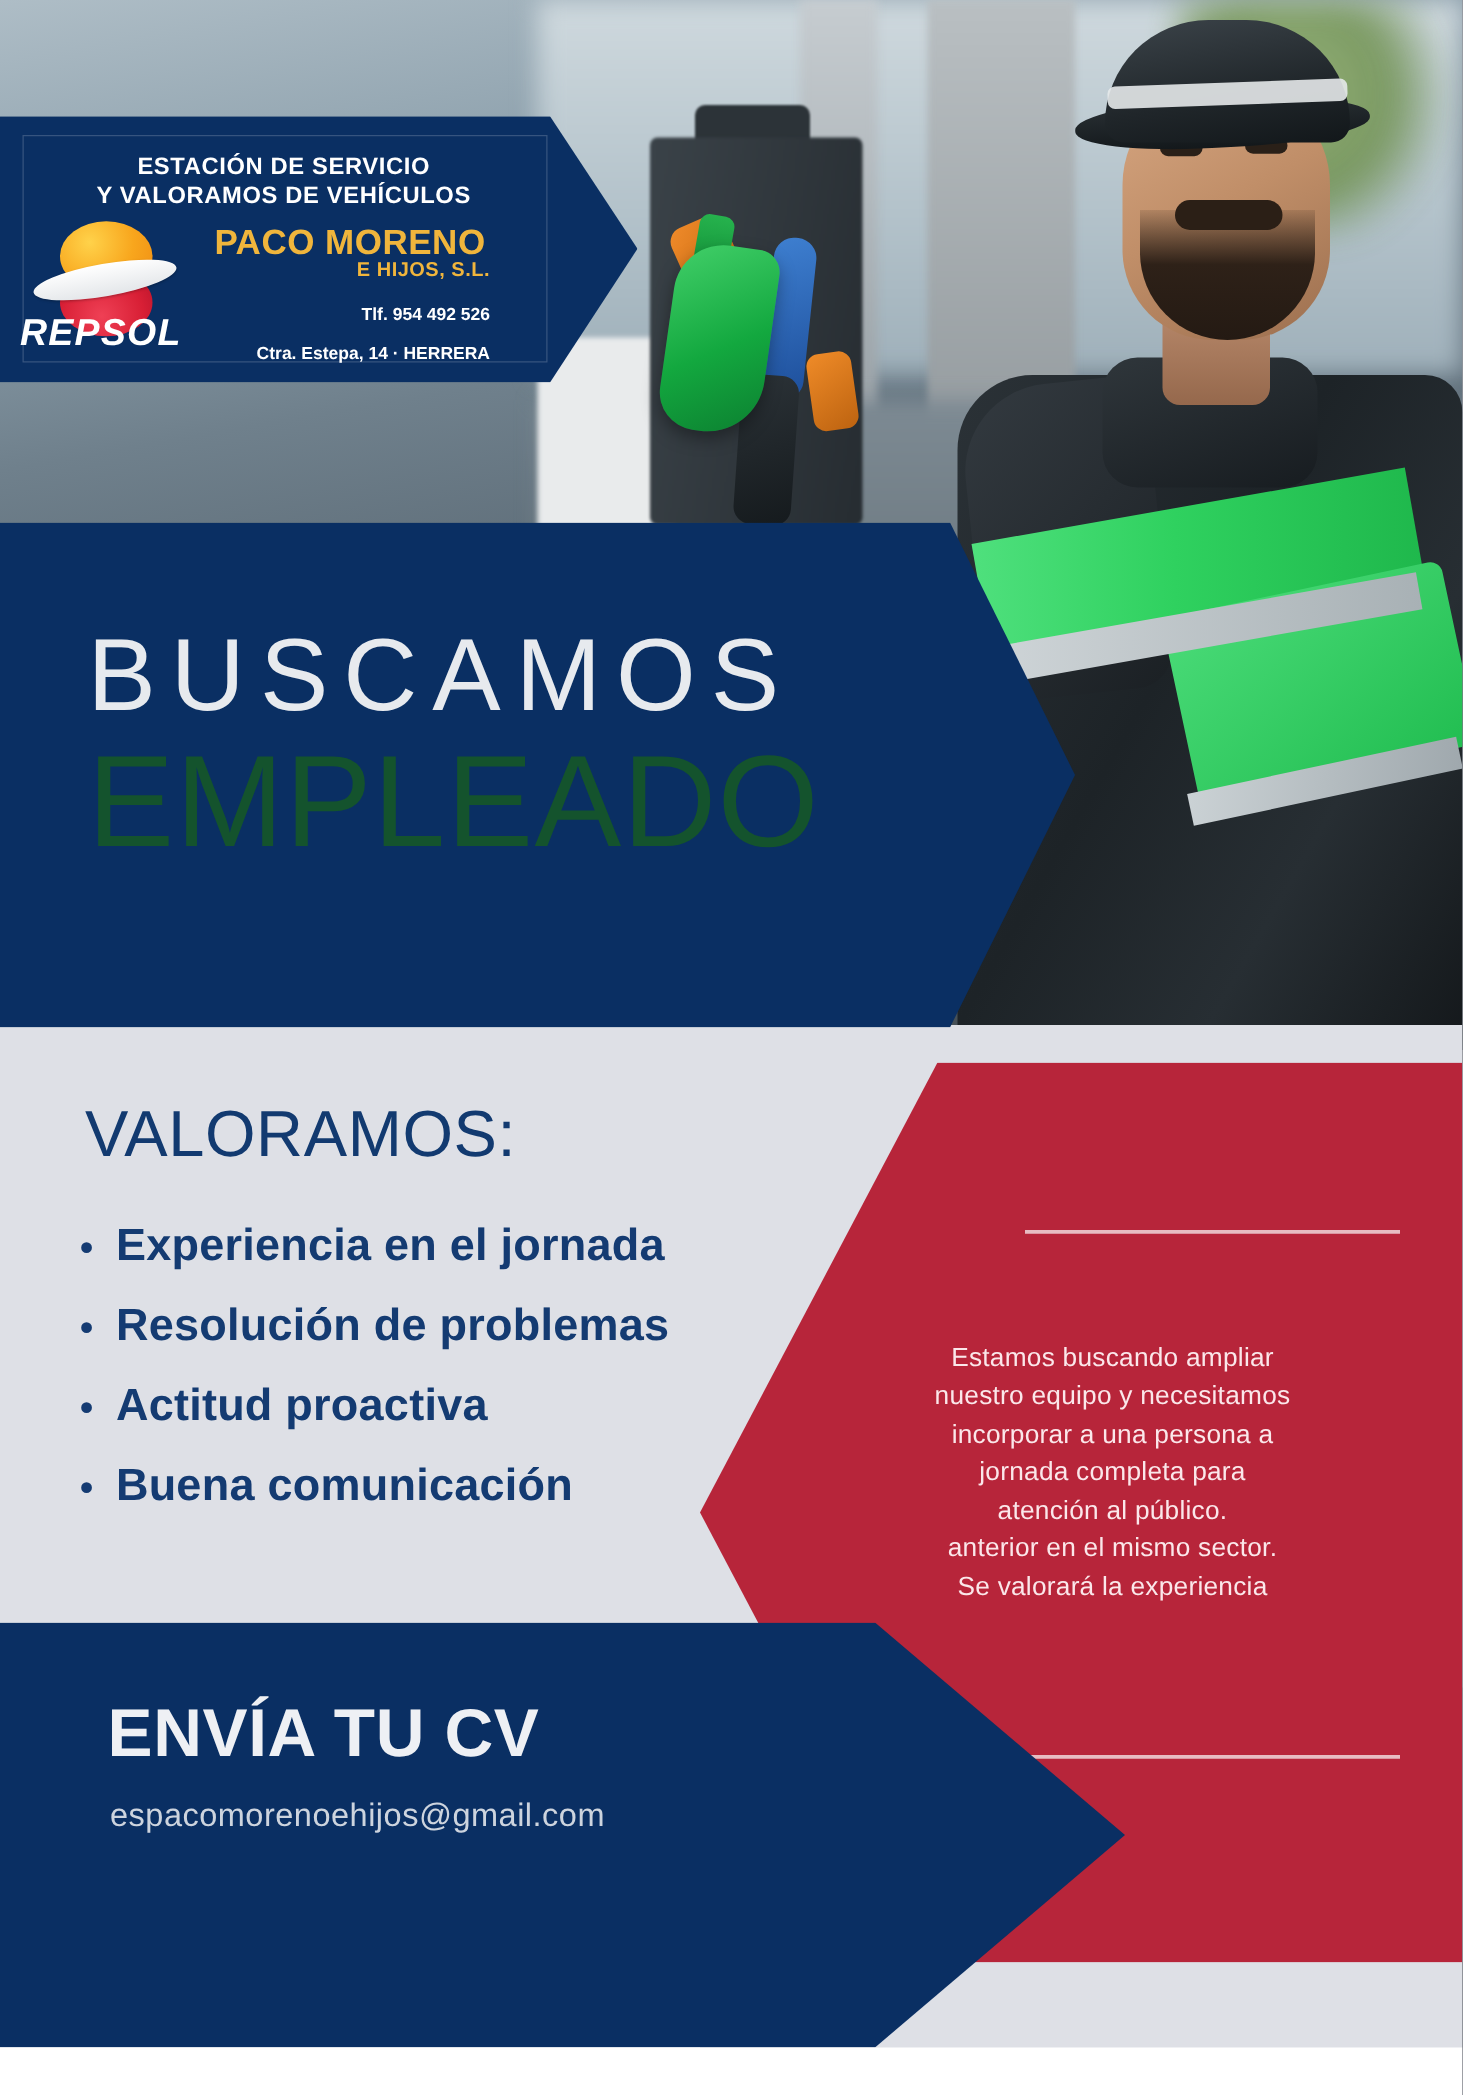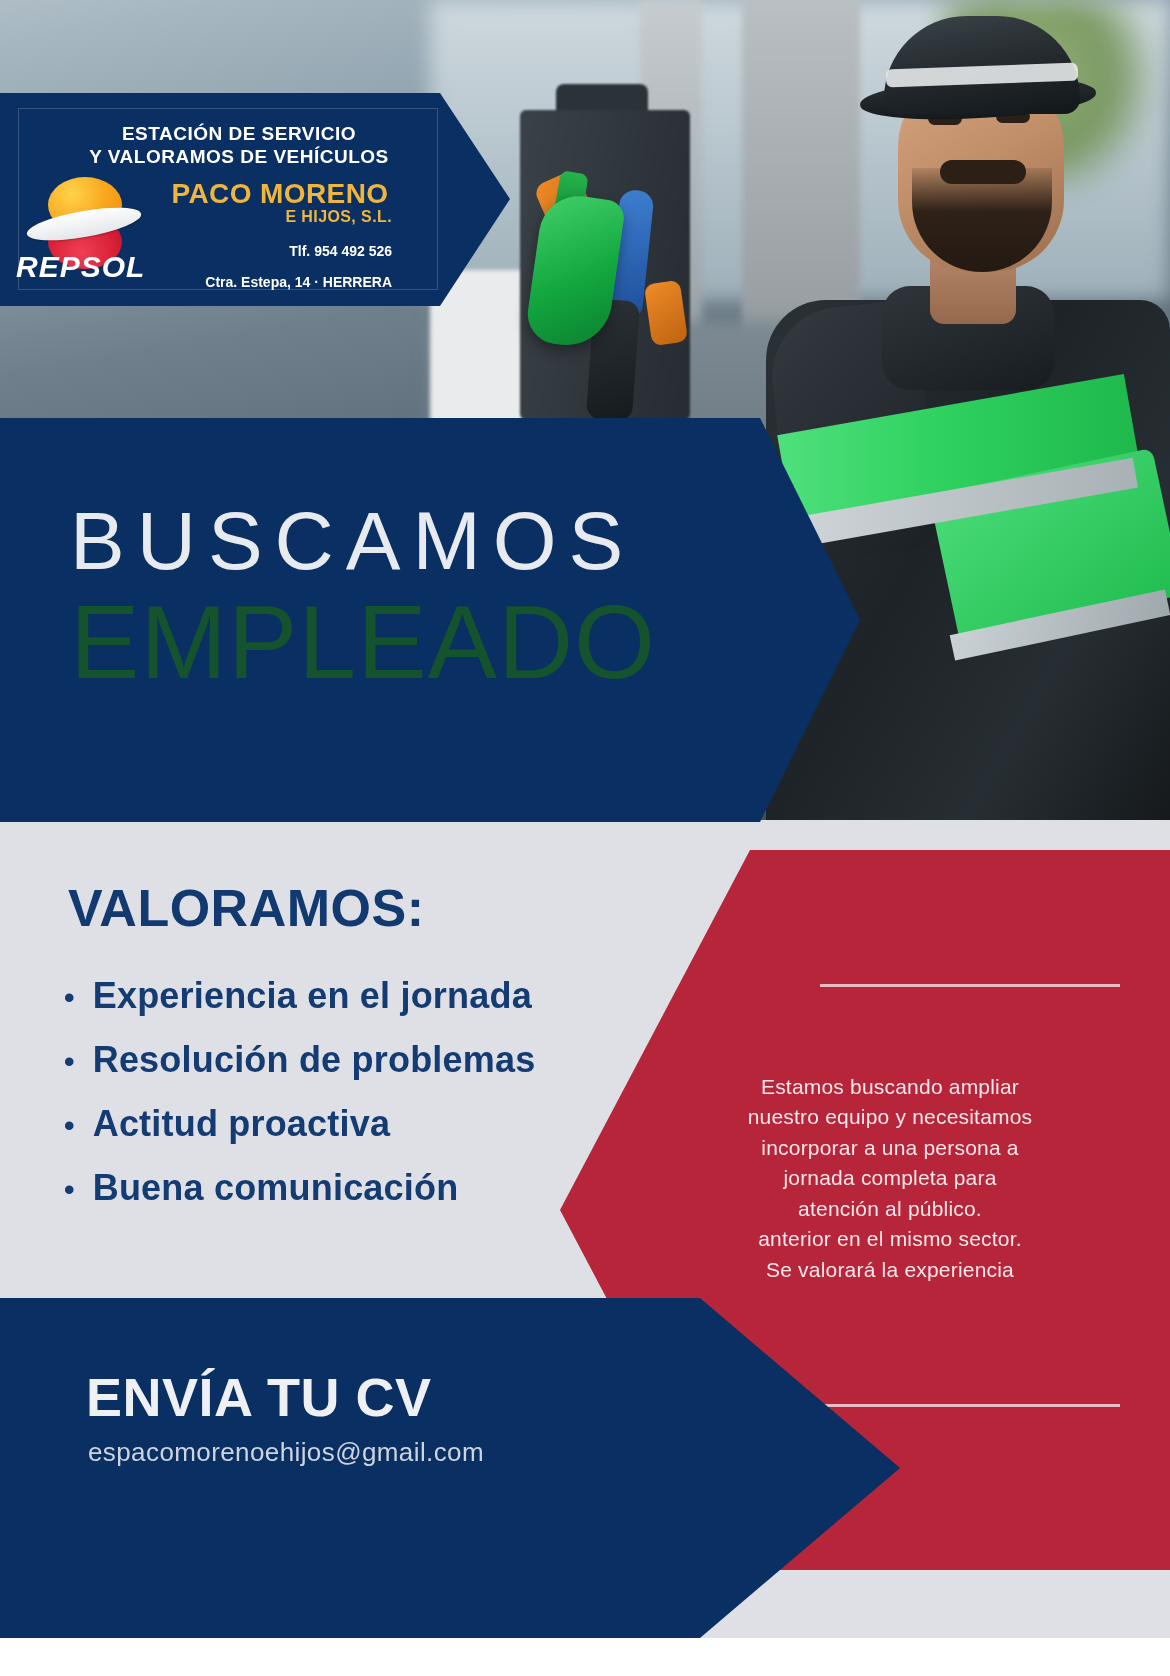--- a/index.html
+++ b/index.html
@@ -195,21 +195,21 @@
   .logo-chevron{
     position:absolute; left:0; top:93px; width:510px; height:213px;
     background:#0a2f63;
     clip-path:polygon(0 0, 440px 0, 510px 106px, 440px 213px, 0 213px);
   }
   .logo-inner{
     position:absolute; left:18px; top:108px; width:420px; height:182px;
     border:1px solid rgba(255,255,255,.18);
   }
   .logo-title{
-    position:absolute; left:49px; top:122px; width:380px;
+    position:absolute; left:37px; top:122px; width:380px;
     color:#ffffff; font-weight:bold; font-size:19px; line-height:1.22;
     letter-spacing:.5px; text-align:center;
   }
   .repsol-mark{ position:absolute; left:26px; top:175px; width:116px; height:96px; }
   .rm-orange{
     position:absolute; left:22px; top:2px; width:74px; height:56px;
     background:radial-gradient(circle at 32% 30%, #ffd24a 0%, #f8a61d 55%, #ef8c12 100%);
     border-radius:50%;
   }
   .rm-red{
@@ -285,39 +285,39 @@
   .red-text{
     position:absolute; left:700px; top:1072px; width:380px;
     color:#fbe7ea; font-size:21px; line-height:1.45; text-align:center;
     letter-spacing:.2px;
   }
   .red-text p{ margin:0; }
 
   
   .val-title{
     position:absolute; left:68px; top:878px;
-    color:#123a70; font-size:52px; font-weight:bold; letter-spacing:.5px;
+    color:#123a70; font-size:52px; font-weight:normal; letter-spacing:.5px;
   }
   .val-list{ position:absolute; left:64px; top:975px; width:600px; list-style:none; }
   .val-list li{
     display:flex; align-items:baseline; gap:18px;
     color:#143b72; font-size:36px; font-weight:bold;
     margin-bottom:22px; letter-spacing:.2px;
   }
   .val-bullet{ font-size:30px; line-height:1; }
 
   
   .bottom-band{
     position:absolute; left:0; top:1298px; width:900px; height:378px;
     background:#0a2f63;
     clip-path:polygon(0 0, 700px 0, 900px 170px, 700px 340px, 0 340px);
   }
   .cta-title{
     position:absolute; left:86px; top:1356px;
-    color:#eef0f4; font-size:54px; font-weight:bold; letter-spacing:.5px;margin-top:10px;
+    color:#eef0f4; font-size:54px; font-weight:bold; letter-spacing:.5px;
   }
   .cta-email{
     position:absolute; left:88px; top:1437px;
     color:#cdd4de; font-size:26px; letter-spacing:.4px;
   }
 
   
   .bottom-white{
     position:absolute; left:0; top:1638px; width:1170px; height:38px;
     background:#ffffff;

